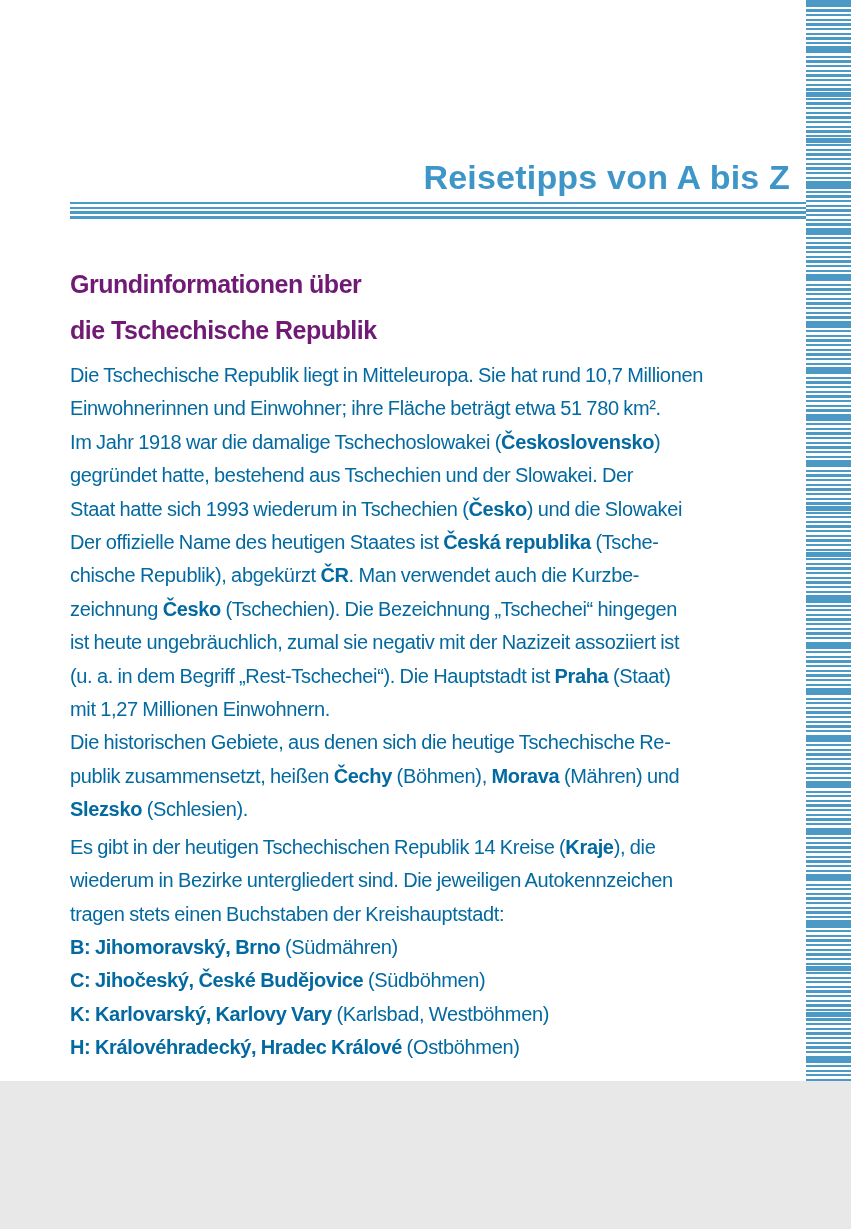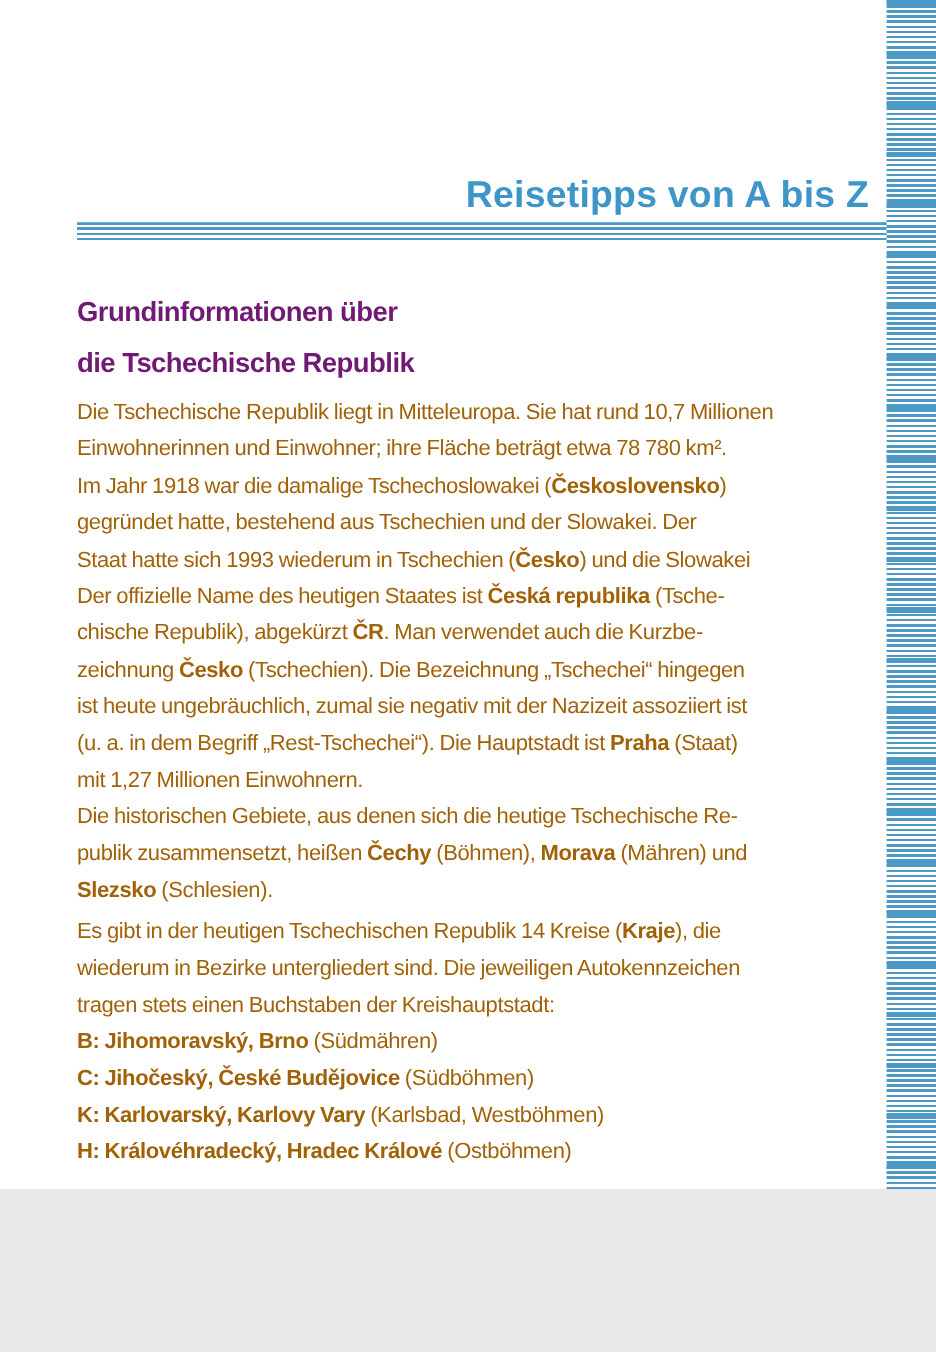--- a/index.html
+++ b/index.html
@@ -48,21 +48,21 @@
     margin: 0;
     color: #701a75;
     font-size: 25px;
     font-weight: 700;
     letter-spacing: -0.5px;
   }
   h1.section-heading { margin-top: 42px; line-height: 46px; }
   h2.section-heading { margin-top: 14px; line-height: 40px; }
   .bodytext {
     font-size: 20px;
-    color: #a16207;
+    color: #0369a1;
     letter-spacing: -0.35px;
     word-spacing: -0.6px;
   }
   .bodytext.first  { margin-top: 6px; }
   .bodytext.second { margin-top: 4px; }
   .bodytext .line {
     line-height: 33.4px;
     white-space: nowrap;
   }
   .bodytext .b { font-weight: 700; }
@@ -80,21 +80,21 @@
 
     <div class="rule"></div>
 
     <h1 class="section-heading">
       <span>Grundinformationen über</span><br>
       <span>die Tschechische Republik</span>
     </h1>
 
     <div class="bodytext first">
         <div class="line"><span>Die Tschechische Republik liegt in Mitteleuropa. Sie hat rund 10,7 Millionen</span></div>
-        <div class="line"><span>Einwohnerinnen und Einwohner; ihre Fläche beträgt etwa 78 780 km².</span></div>
+        <div class="line"><span>Einwohnerinnen und Einwohner; ihre Fläche beträgt etwa 51 780 km².</span></div>
         <div class="line"><span>Im Jahr 1918 war die damalige Tschechoslowakei (</span><span class="b">Československo</span><span>)</span></div>
         <div class="line"><span>gegründet hatte, bestehend aus Tschechien und der Slowakei. Der</span></div>
         <div class="line"><span>Staat hatte sich 1993 wiederum in Tschechien (</span><span class="b">Česko</span><span>) und die Slowakei</span></div>
         <div class="line"><span>Der offizielle Name des heutigen Staates ist </span><span class="b">Česká republika</span><span> (Tsche-</span></div>
         <div class="line"><span>chische Republik), abgekürzt </span><span class="b">ČR</span><span>. Man verwendet auch die Kurzbe-</span></div>
         <div class="line"><span>zeichnung </span><span class="b">Česko</span><span> (Tschechien). Die Bezeichnung „Tschechei“ hingegen</span></div>
         <div class="line"><span>ist heute ungebräuchlich, zumal sie negativ mit der Nazizeit assoziiert ist</span></div>
         <div class="line"><span>(u. a. in dem Begriff „Rest-Tschechei“). Die Hauptstadt ist </span><span class="b">Praha</span><span> (Staat)</span></div>
         <div class="line"><span>mit 1,27 Millionen Einwohnern.</span></div>
         <div class="line"><span>Die historischen Gebiete, aus denen sich die heutige Tschechische Re-</span></div>

